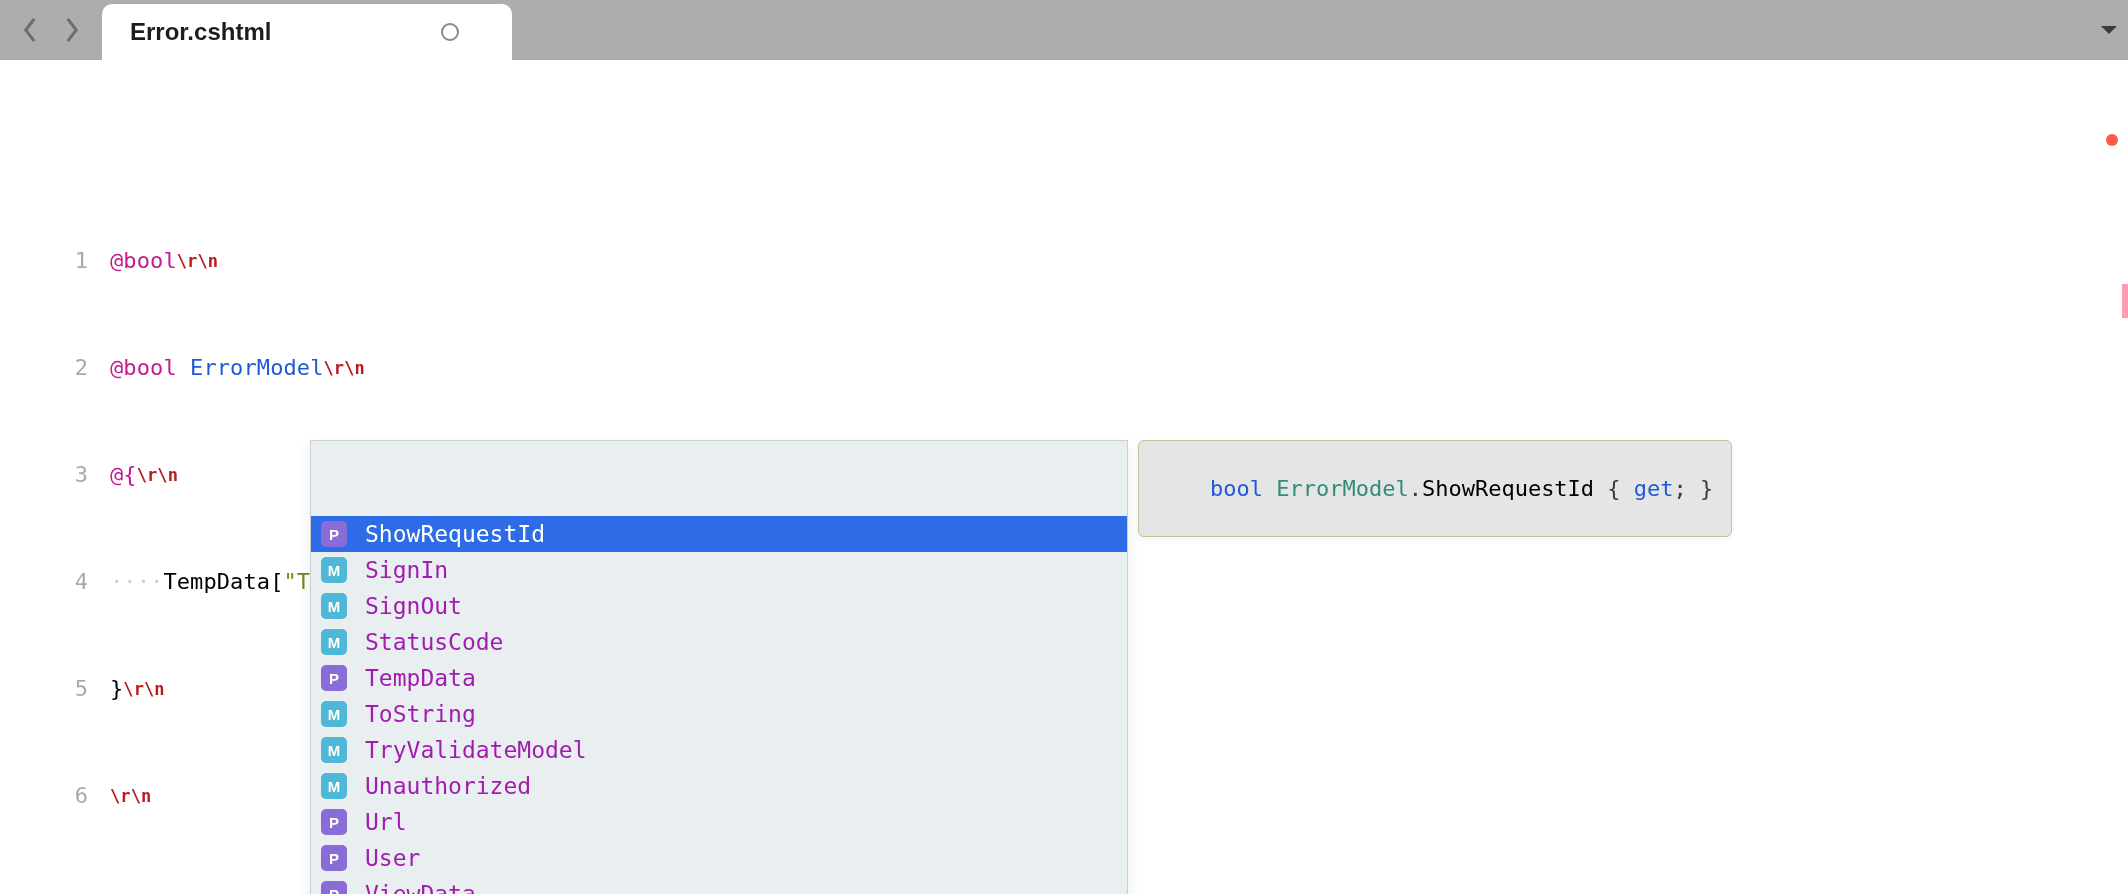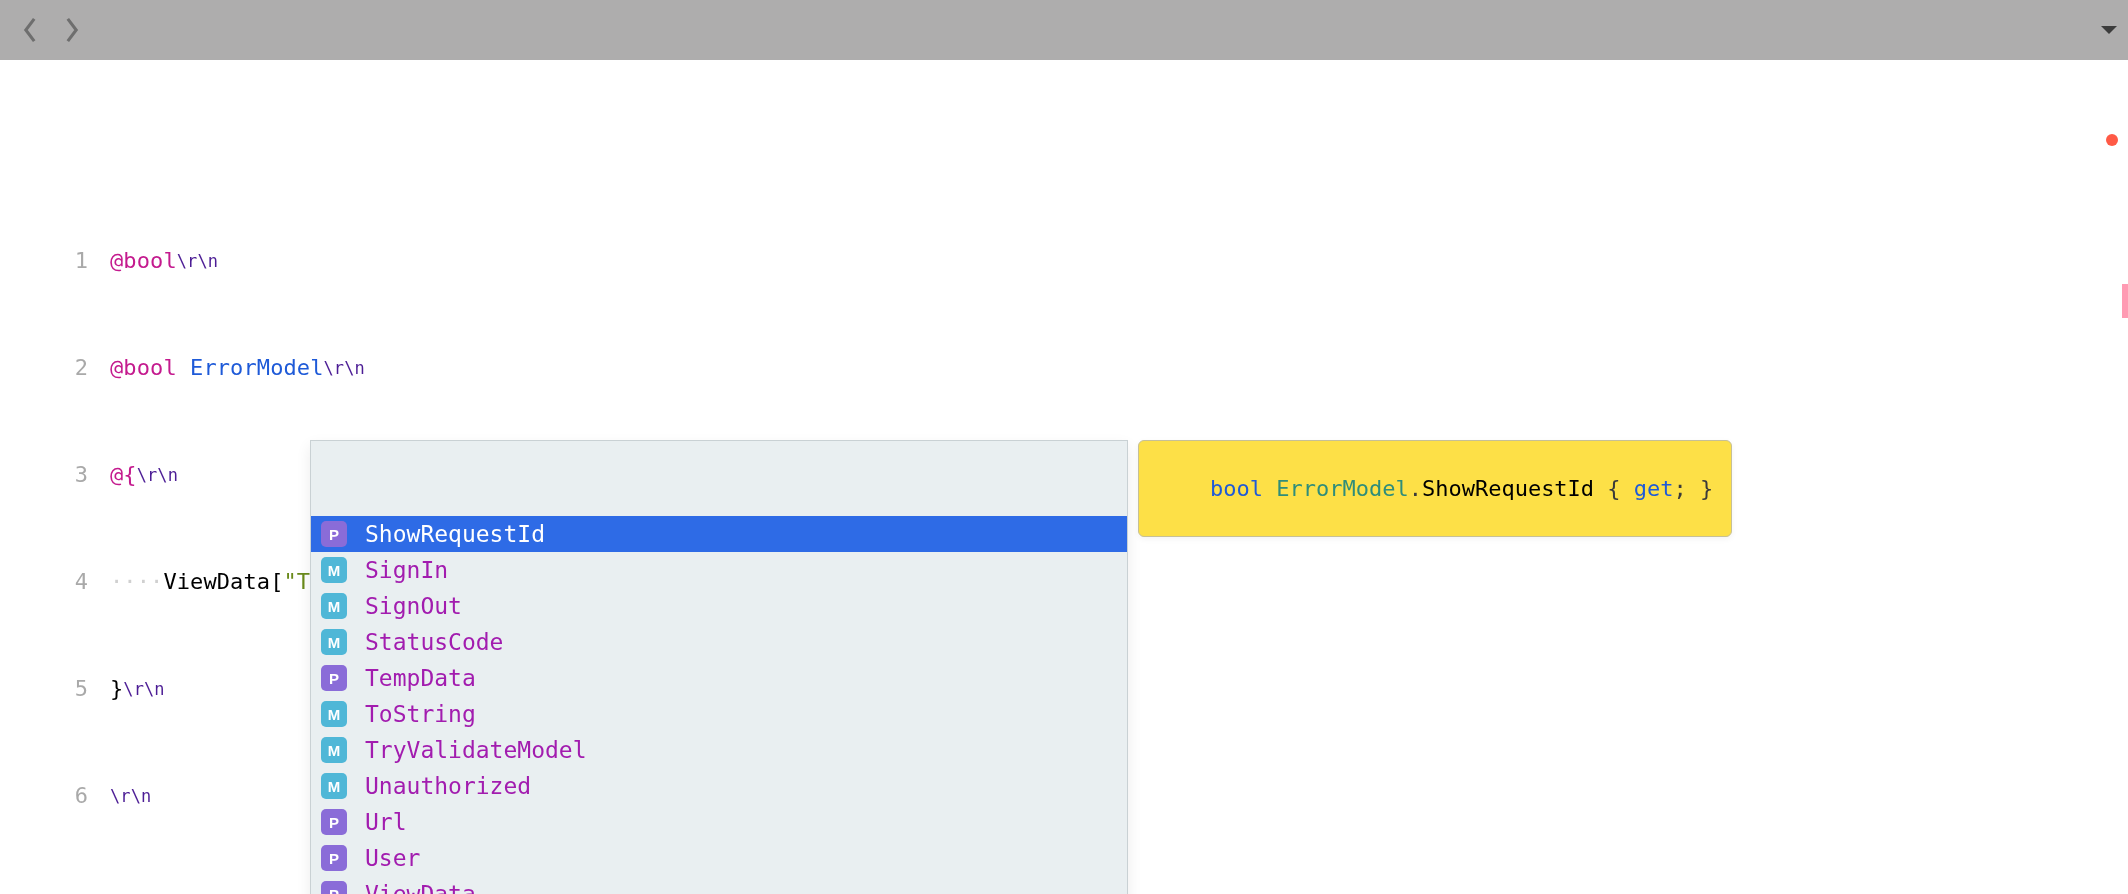--- a/index.html
+++ b/index.html
@@ -77,21 +77,21 @@
   .gutter {
     width: 110px;
     text-align: right;
     padding-right: 22px;
     color: #a9a9a9;
     flex: 0 0 110px;
     user-select: none;
   }
   .code { flex: 1 1 auto; letter-spacing: 0.1px; }
   .ws { color: #d0d0d0; } 
-  .crlf { color: #4c1d95; font-size: 17px; vertical-align: 1px;}
+  .crlf { color: #b91c1c; font-size: 17px; vertical-align: 1px; font-weight: bold;}
   .kw-at   { color: #c41a8e; } 
   .kw-tag  { color: #b87400; } 
   .angle   { color: #0b2f8f; } 
   .val     { color: #6a8a1a; } 
   .attr    { color: #b87400; } 
   .ident   { color: #1e5ad8; } 
   .plain   { color: #000; }
 
   
   .marker-dot {
@@ -141,21 +141,21 @@
   }
   .badge-P { background: #8a6cd8; }
   .badge-M { background: #4fb7d7; }
   .p-text { color: #a21caf; font-size: 23px; }
 
   
   .quickinfo {
     position: absolute;
     left: 1138px;
     top: 380px;
-    background: #fde047;
+    background: #e5e5e5;
     border: 1px solid #c6c097;
     border-radius: 6px;
     padding: 10px 18px;
     font-size: 22px;
     white-space: pre;
     box-shadow: 0 2px 6px rgba(0,0,0,.05);
   }
   .qi-kw   { color: #1e5ad8; }
   .qi-type { color: #2f8d7a; }
   .qi-mem  { color: #000; }
@@ -170,20 +170,24 @@
       <svg width="18" height="28" viewBox="0 0 12 20">
           <path d="M9 2 L3 10 L9 18"></path>
         </svg>
     </div>
     <div class="nav-arrow">
       <svg width="18" height="28" viewBox="0 0 12 20">
           <path d="M3 2 L9 10 L3 18"></path>
         </svg>
     </div>
   </div>
+  <div class="tab">
+    <span class="tab-title">Error.cshtml</span>
+    <span class="tab-close"></span>
+  </div>
   <div class="topbar-dropdown">
     <svg width="18" height="12" viewBox="0 0 18 12">
         <path d="M1 2 L9 10 L17 2 Z"></path>
       </svg>
   </div>
 </div>
 
 <div class="editor">
 
   <div class="marker-dot"></div>
@@ -193,21 +197,21 @@
   <div class="line"><div class="gutter">1</div>
     <div class="code"><span class="kw-at">@bool</span><span class="crlf">\r\n</span></div></div>
   
   <div class="line"><div class="gutter">2</div>
     <div class="code"><span class="kw-at">@bool </span><span class="ident">ErrorModel</span><span class="crlf">\r\n</span></div></div>
   
   <div class="line"><div class="gutter">3</div>
     <div class="code"><span class="kw-at">@{</span><span class="crlf">\r\n</span></div></div>
   
   <div class="line"><div class="gutter">4</div>
-    <div class="code"><span class="ws">····</span><span class="plain">ViewData[</span><span class="val">"Title"</span><span class="plain">] = </span><span class="val">"Error"</span><span class="plain">;</span><span class="crlf">\r\n</span></div></div>
+    <div class="code"><span class="ws">····</span><span class="plain">TempData[</span><span class="val">"Title"</span><span class="plain">] = </span><span class="val">"Error"</span><span class="plain">;</span><span class="crlf">\r\n</span></div></div>
   
   <div class="line"><div class="gutter">5</div>
     <div class="code"><span class="plain">}</span><span class="crlf">\r\n</span></div></div>
   
   <div class="line"><div class="gutter">6</div>
     <div class="code"><span class="crlf">\r\n</span></div></div>
   
   <div class="line"><div class="gutter">7</div>
     <div class="code"><span class="angle">&lt;</span><span class="kw-tag">h1 </span><span class="attr">class</span><span class="plain">=</span><span class="val">"text-danger"</span><span class="angle">&gt;</span><span class="plain">Error.</span><span class="angle">&lt;/</span><span class="kw-tag">h1</span><span class="angle">&gt;</span><span class="crlf">\r\n</span></div></div>
   

